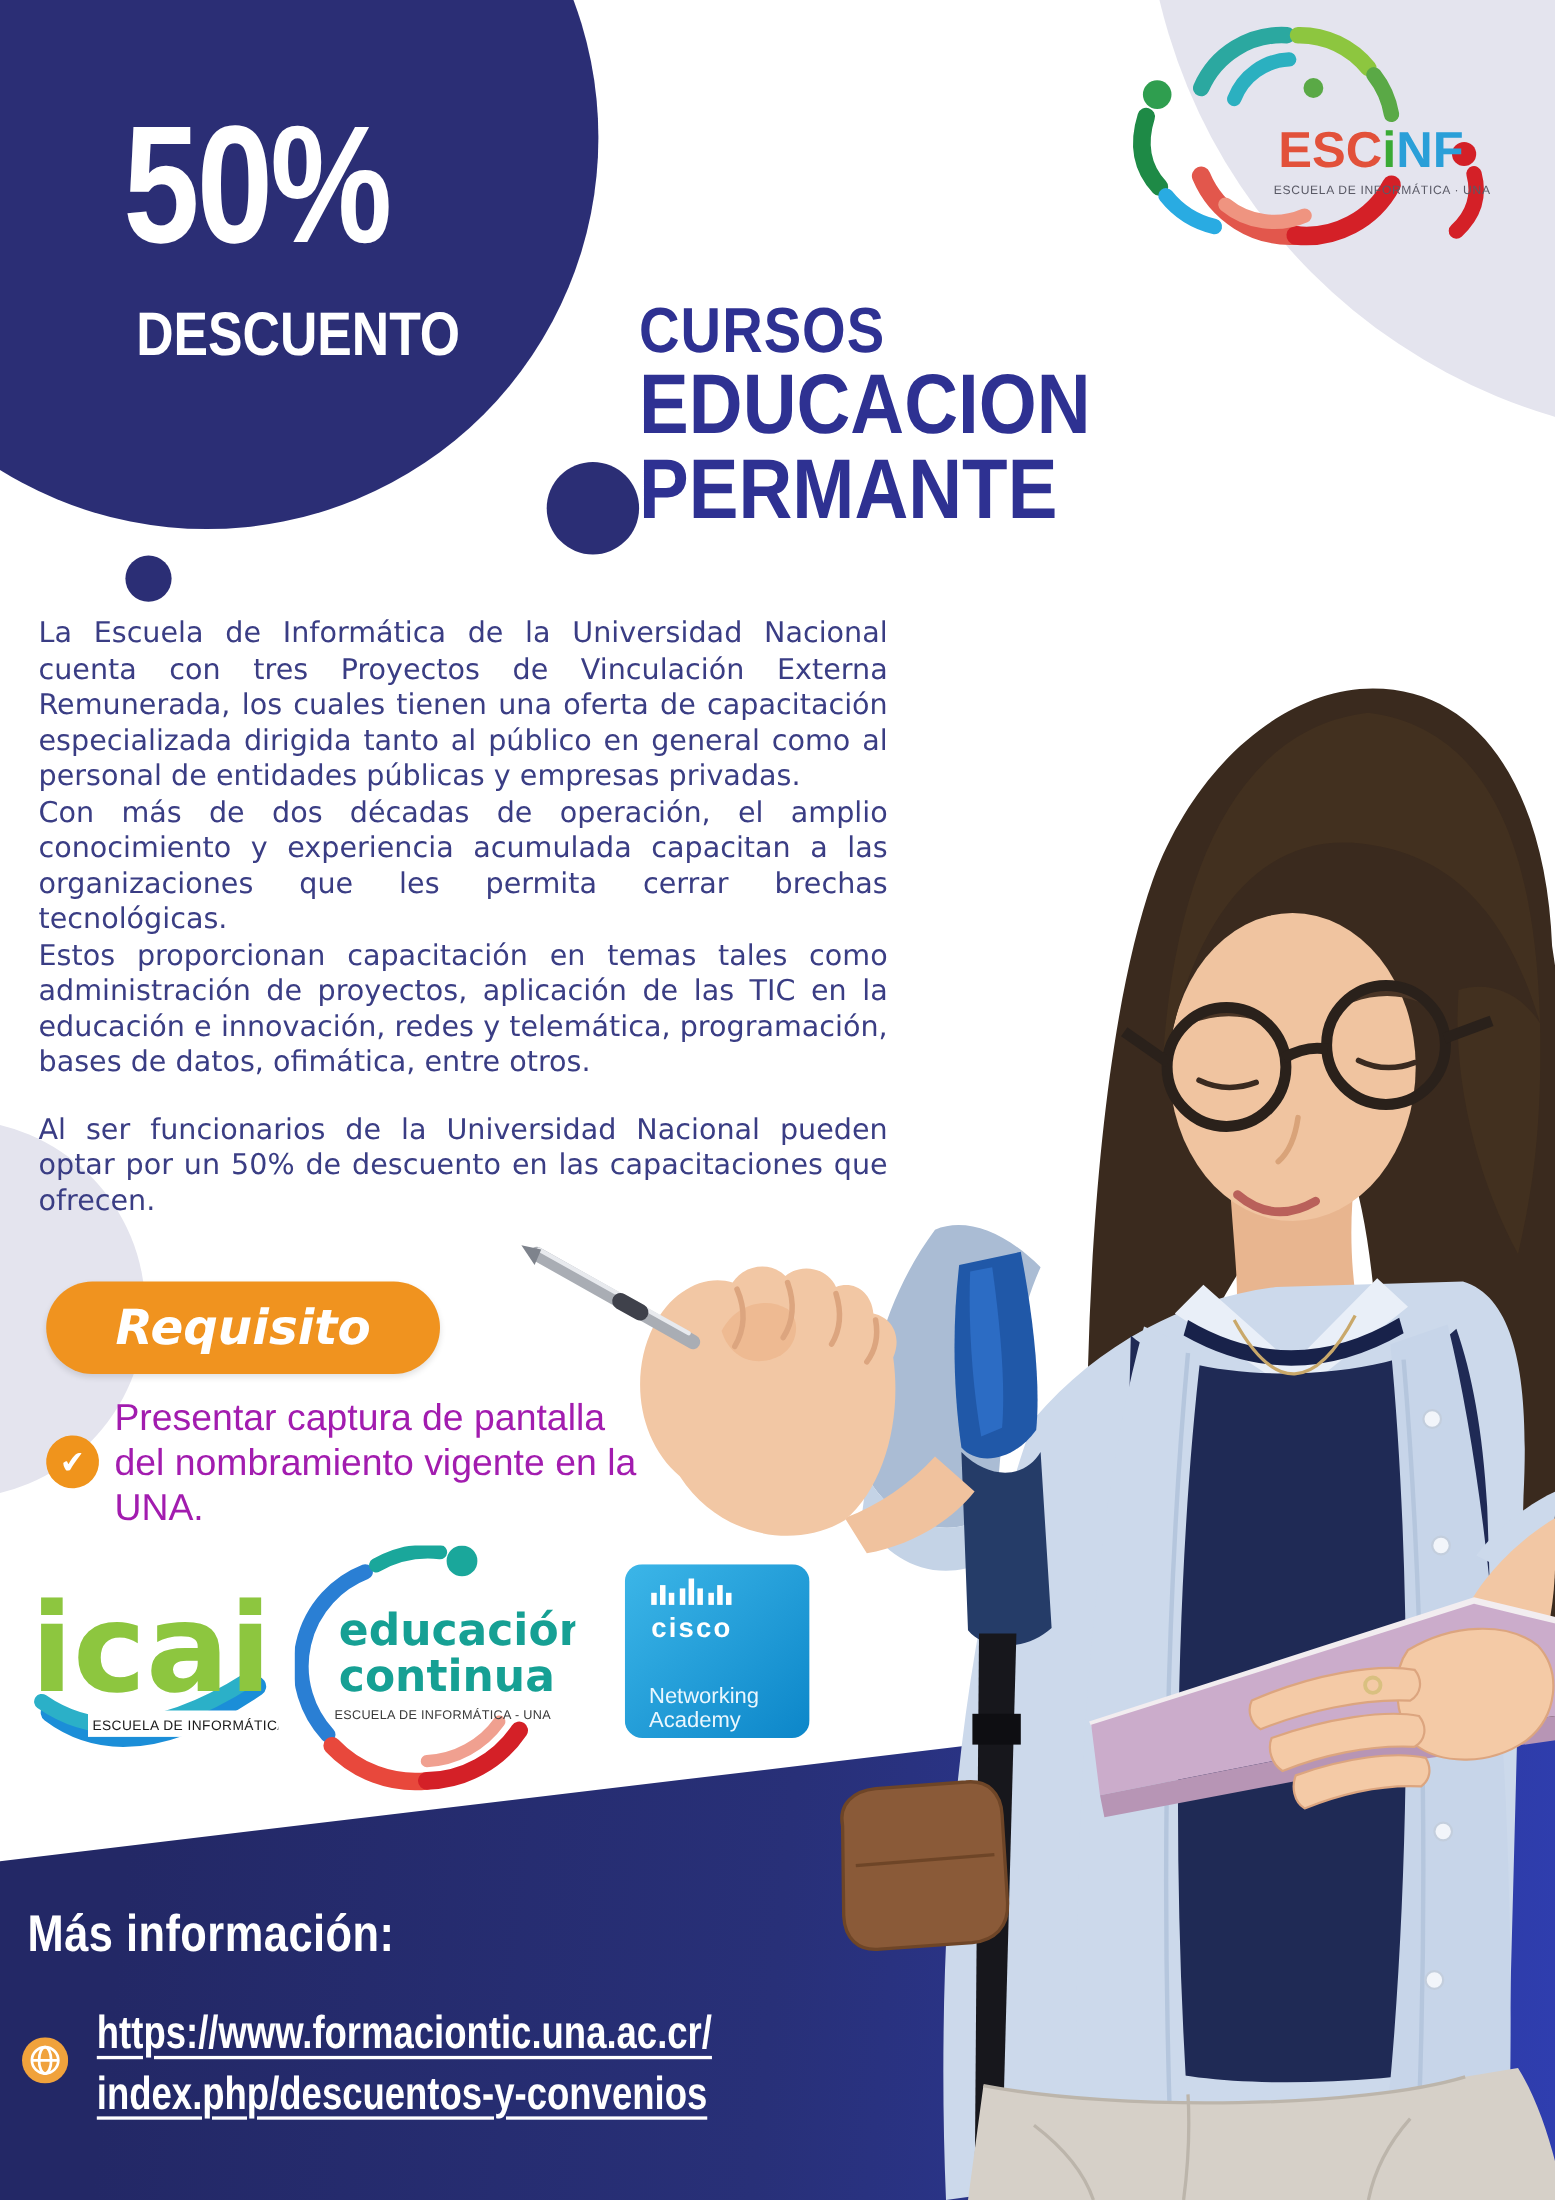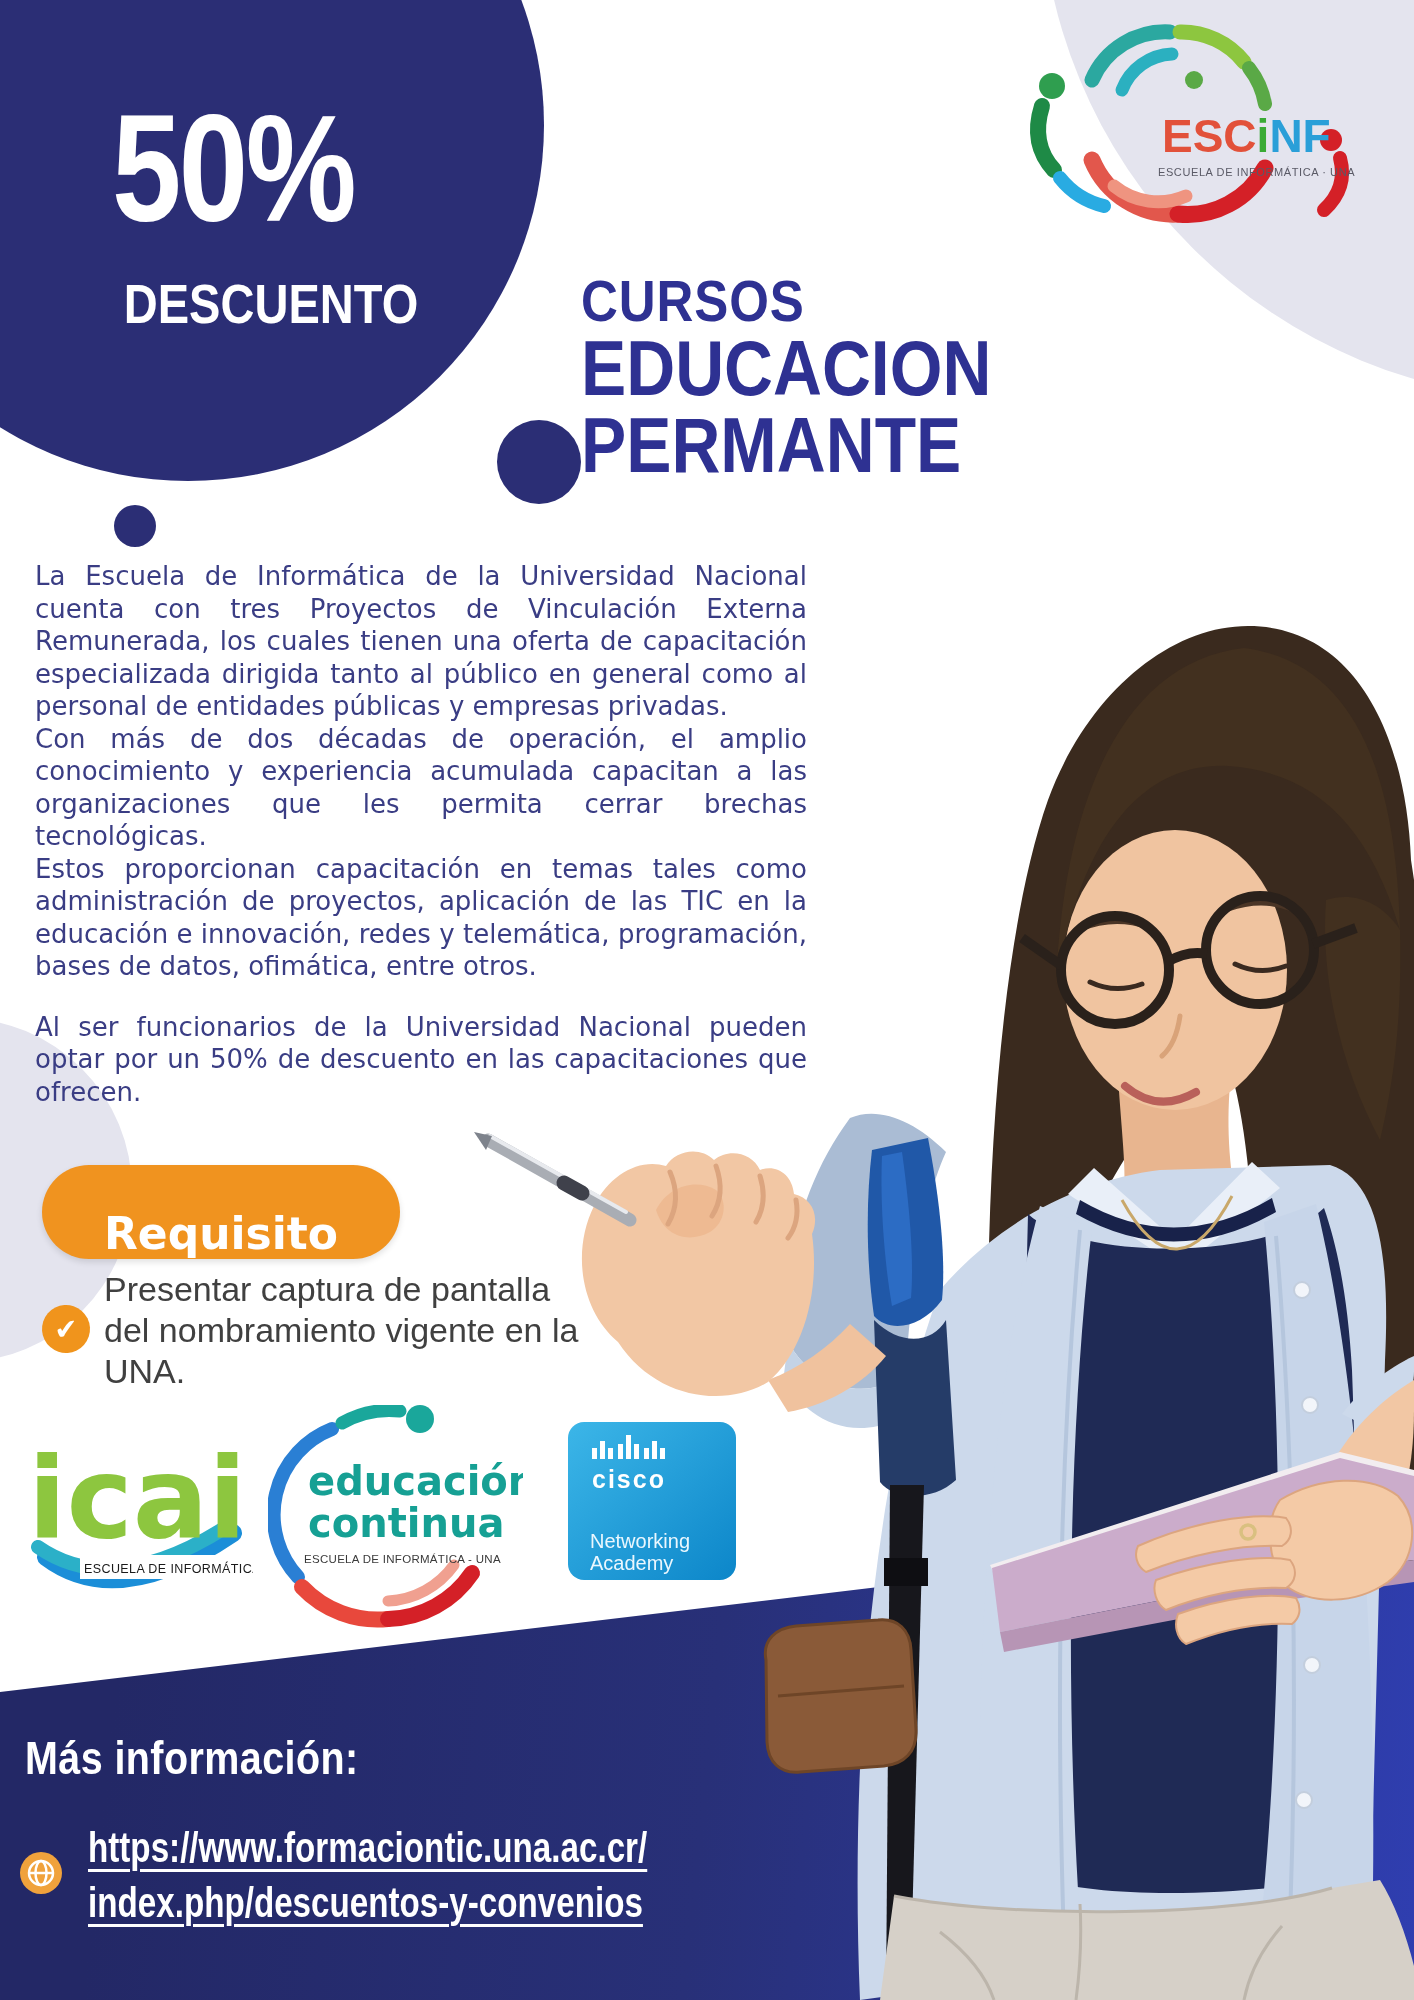--- a/index.html
+++ b/index.html
@@ -21,26 +21,26 @@
   .t1{position:absolute;left:581px;top:272px;color:#2e3192;font-family:"Liberation Sans",sans-serif;
       font-weight:bold;font-size:58px;line-height:1;transform:scaleX(.88);transform-origin:left top;letter-spacing:1px;}
   .t2{position:absolute;left:581px;top:330px;color:#2e3192;font-family:"Liberation Sans",sans-serif;
       font-weight:bold;font-size:77px;line-height:1;transform:scaleX(.88);transform-origin:left top;}
   
   .copy{position:absolute;left:35px;top:560px;width:772px;color:#3a3d84;font-size:26px;line-height:32.5px;
         text-align:justify;}
   .copy p{margin:0;}
   .copy p.hl{margin-top:28px;}
   
-  .pill{position:absolute;left:42px;top:1165px;width:358px;height:94px;border-radius:47px;background:#f0931f;
-        display:flex;align-items:flex-end;justify-content:center;box-shadow:0 3px 6px rgba(0,0,0,.12);}
+  .pill{position:absolute;left:42px;top:1165px;width:358px;height:84px;border-radius:47px;background:#f0931f;
+        display:flex;align-items:center;justify-content:center;box-shadow:0 3px 6px rgba(0,0,0,.12);font-style:italic;}
   .pill span{color:#fff;font-weight:bold;font-size:44px;}
   .chk{position:absolute;left:42px;top:1305px;width:48px;height:48px;border-radius:50%;background:#f0941c;
        color:#fff;display:flex;align-items:center;justify-content:center;font-size:28px;font-weight:bold;transform:rotate(-4deg);}
-  .req-txt{position:absolute;left:104px;top:1269px;width:486px;color:#404040;font-size:34px;line-height:41px;
+  .req-txt{position:absolute;left:104px;top:1269px;width:486px;color:#a21caf;font-size:34px;line-height:41px;
        font-family:"Liberation Sans",sans-serif;}
   
   .logo{position:absolute;}
   
   .band{position:absolute;left:0;top:0;width:1414px;height:2000px;
         background:linear-gradient(96deg,#232866 18%,#283078 55%,#2f3eb0 100%);
         clip-path:polygon(0px 1692px,1414px 1523px,1414px 2000px,0px 2000px);}
   .foot-h{position:absolute;left:25px;top:1734px;color:#fff;font-family:"Liberation Sans",sans-serif;
         font-weight:bold;font-size:47px;line-height:1;transform:scaleX(.84);transform-origin:left top;letter-spacing:.5px;}
   .globe{position:absolute;left:20px;top:1852px;width:42px;height:42px;}

